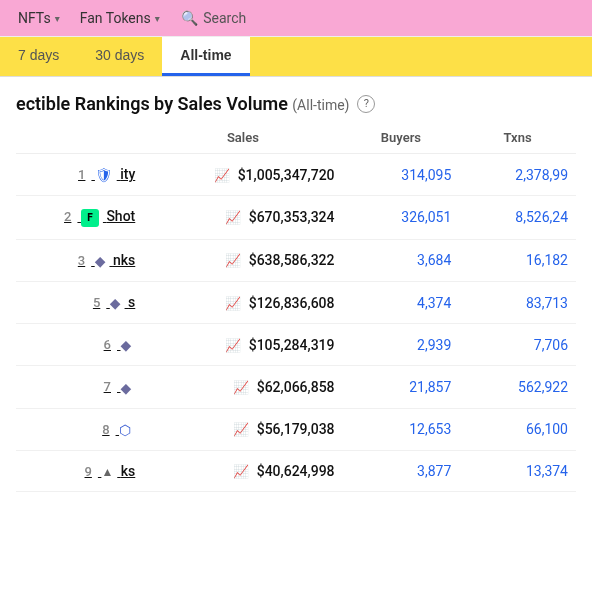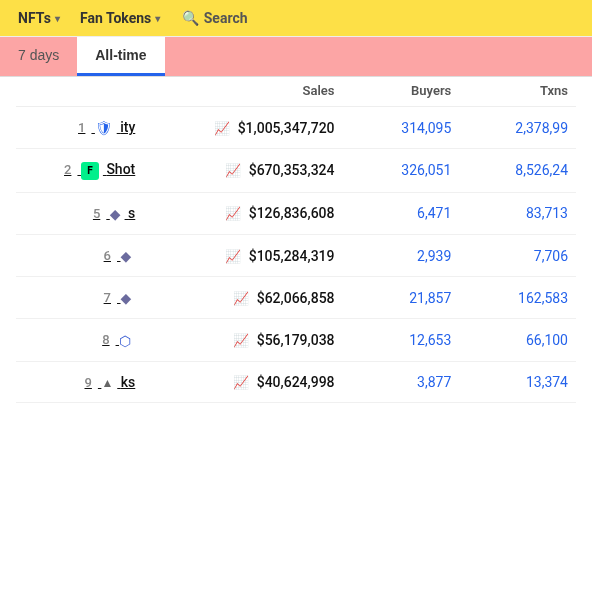--- a/index.html
+++ b/index.html
@@ -10,24 +10,23 @@
       color: #333;
       width: 592px;
       overflow-x: hidden;
     }
 
     
     .top-nav {
       display: flex;
       align-items: center;
       padding: 6px 12px;
-      background: #fde047;
+      background: #f9a8d4;
       border-bottom: 1px solid #eee;
       gap: 8px;
-      font-weight: bold;
     }
     .nav-item {
       display: flex;
       align-items: center;
       gap: 4px;
       font-size: 14px;
       color: #333;
       cursor: pointer;
       padding: 4px 6px;
     }
@@ -47,21 +46,21 @@
     .search-icon-char {
       font-size: 14px;
     }
 
     
     .tab-row {
       display: flex;
       align-items: flex-end;
       padding: 0 0 0 0;
       border-bottom: 1px solid #ddd;
-      background: #fca5a5;
+      background: #fde047;
     }
     .tab-btn {
       padding: 10px 18px;
       font-size: 14px;
       cursor: pointer;
       color: #555;
       border: none;
       background: none;
       border-bottom: 3px solid transparent;
     }
@@ -105,21 +104,21 @@
     
     .table-container {
       width: 100%;
       overflow-x: hidden;
     }
     table {
       width: 100%;
       border-collapse: collapse;
     }
     thead th {
-      text-align: right;
+      text-align: center;
       font-size: 13px;
       color: #555;
       font-weight: 600;
       padding: 6px 8px 8px 8px;
       border-bottom: 1px solid #eee;
     }
     thead th.name-col {
       text-align: left;
     }
     tbody tr {
@@ -226,25 +225,33 @@
     <span class="chevron">▾</span>
   </div>
   <div class="search-area">
     <span class="search-icon-char">🔍</span>
     <span>Search</span>
   </div>
 </div>
 
 <div class="tab-row">
   <button class="tab-btn">7 days</button>
+  <button class="tab-btn">30 days</button>
   <button class="tab-btn active">All-time</button>
 </div>
 
 <div class="main-content">
 
+  <div class="page-title-row">
+    <span class="page-title">
+      <span>ectible Rankings by Sales Volume</span>
+      <span class="title-tag">(All-time)</span>
+    </span>
+    <div class="help-icon">?</div>
+  </div>
 
   <div class="table-container">
     <table>
       <thead>
         <tr>
           <th class="name-col"></th>
           <th class="col-sales">Sales</th>
           <th class="col-buyers">Buyers</th>
           <th class="col-txns">Txns</th>
         </tr>
@@ -272,33 +279,46 @@
             <span>Shot</span>
           </td>
           <td class="col-sales">
             <span class="trend-icon">📈</span>
             <span class="sales-val">$670,353,324</span>
           </td>
           <td class="col-buyers buyers-val">326,051</td>
           <td class="col-txns txns-val">8,526,24</td>
         </tr>
 
+        <tr>
+          <td class="name-col">
+            <span class="rank-num">3</span>
+            <span class="eth-icon chain-icon">◆</span>
+            <span>nks</span>
+          </td>
+          <td class="col-sales">
+            <span class="trend-icon">📈</span>
+            <span class="sales-val">$638,586,322</span>
+          </td>
+          <td class="col-buyers buyers-val">3,684</td>
+          <td class="col-txns txns-val">16,182</td>
+        </tr>
 
 
         <tr>
           <td class="name-col">
             <span class="rank-num">5</span>
             <span class="eth-icon chain-icon">◆</span>
             <span>s</span>
           </td>
           <td class="col-sales">
             <span class="trend-icon">📈</span>
             <span class="sales-val">$126,836,608</span>
           </td>
-          <td class="col-buyers buyers-val">6,471</td>
+          <td class="col-buyers buyers-val">4,374</td>
           <td class="col-txns txns-val">83,713</td>
         </tr>
 
         <tr>
           <td class="name-col">
             <span class="rank-num">6</span>
             <span class="eth-icon chain-icon">◆</span>
             <span></span>
           </td>
           <td class="col-sales">
@@ -313,21 +333,21 @@
           <td class="name-col">
             <span class="rank-num">7</span>
             <span class="eth-icon chain-icon">◆</span>
             <span></span>
           </td>
           <td class="col-sales">
             <span class="trend-icon">📈</span>
             <span class="sales-val">$62,066,858</span>
           </td>
           <td class="col-buyers buyers-val">21,857</td>
-          <td class="col-txns txns-val">162,583</td>
+          <td class="col-txns txns-val">562,922</td>
         </tr>
 
         <tr>
           <td class="name-col">
             <span class="rank-num">8</span>
             <span class="chain-link-icon chain-icon">⬡</span>
             <span></span>
           </td>
           <td class="col-sales">
             <span class="trend-icon">📈</span>

